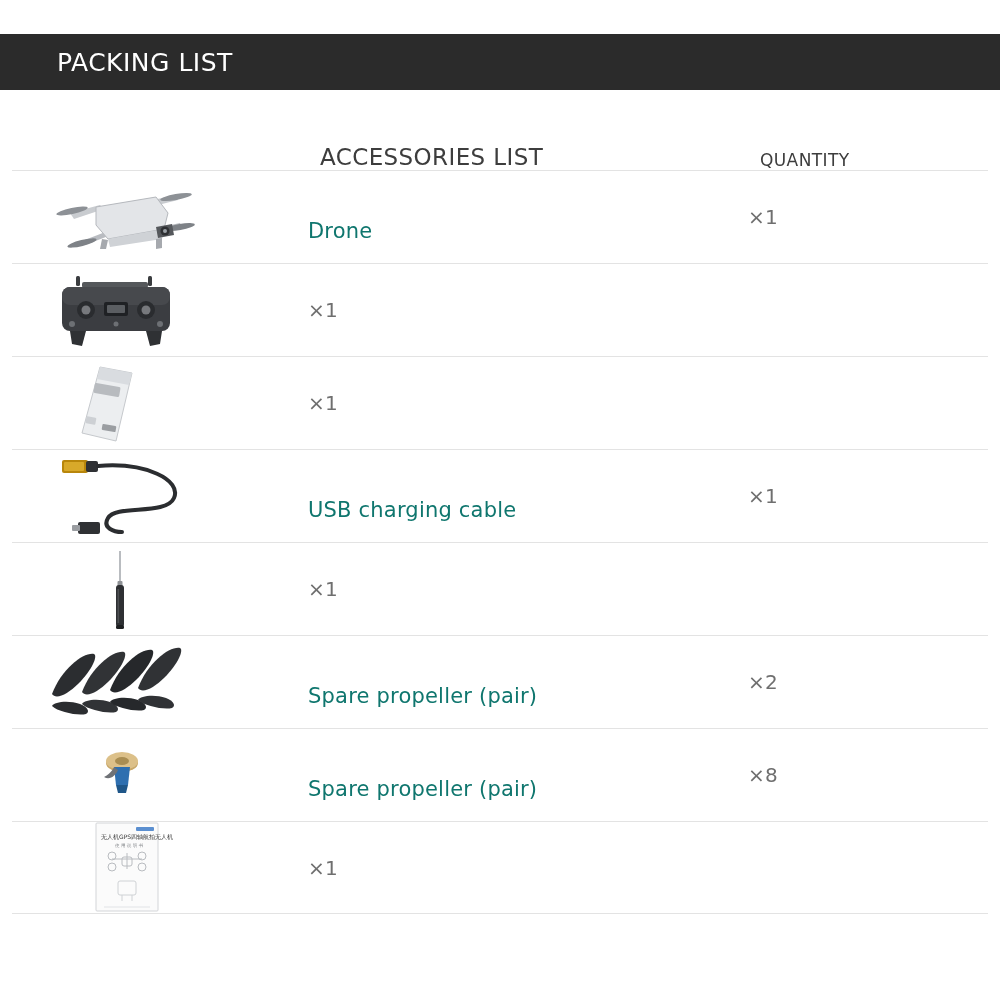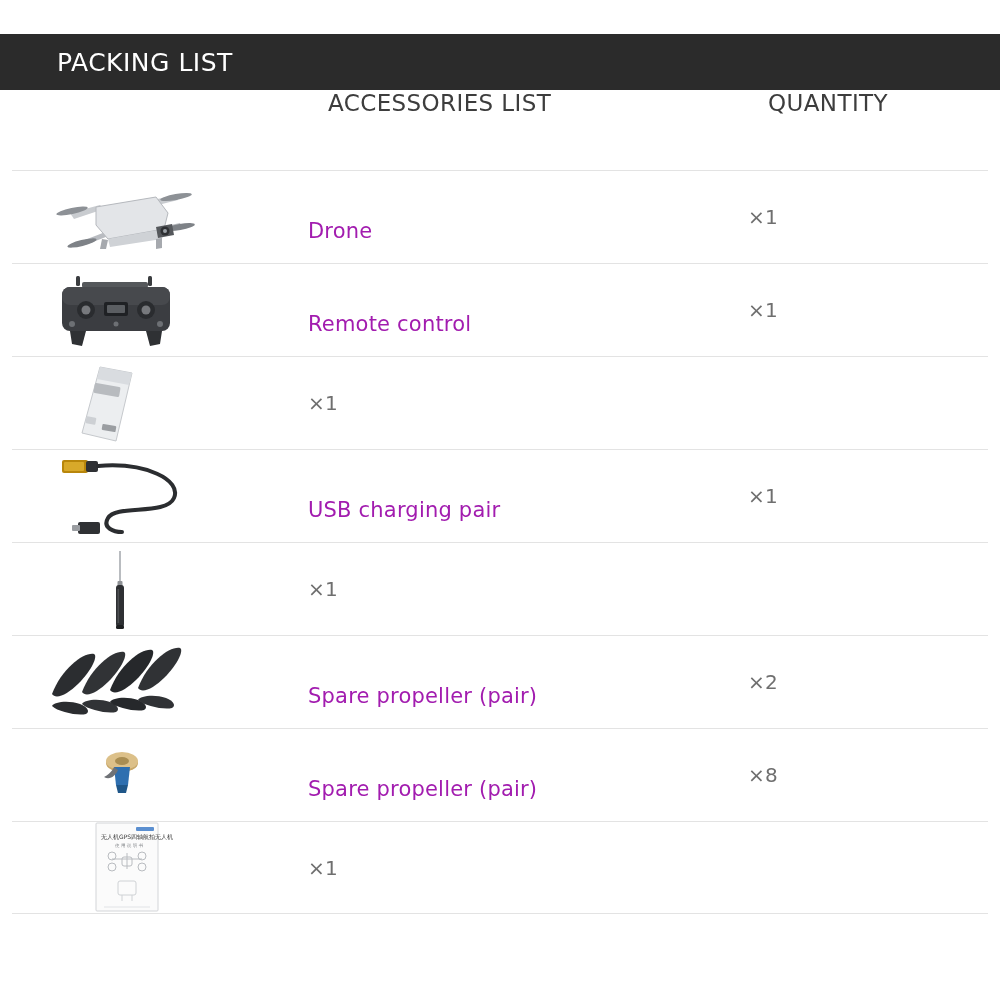--- a/index.html
+++ b/index.html
@@ -42,34 +42,34 @@
   }
   
   .table {
     position: absolute;
     left: 0;
     top: 90px;
     width: 1000px;
   }
   .col-head {
     display: flex;
-    align-items: flex-start;
+    align-items: flex-end;
     height: 80px;
-    padding-left: 20px;
+    padding-left: 12px;
     box-sizing: border-box;
   }
   .col-head .c-img { width: 308px; }
   .col-head .c-name {
     font-size: 23px;
     color: #3d3d3d;
     letter-spacing: 0.4px;
     width: 440px;
   }
   .col-head .c-qty {
-    font-size: 23px;
+    font-size: 17px;
     color: #3d3d3d;
     letter-spacing: 0.4px;
     text-align: left;
   }
   .row {
     display: flex;
     align-items: center;
     height: 93px;
     border-top: 1px solid #e3e3e3;
     margin: 0 12px;
@@ -79,21 +79,21 @@
   .cell-img {
     width: 296px;
     height: 93px;
     position: relative;
     flex: 0 0 296px;
   }
   .cell-name {
     width: 440px;
     flex: 0 0 440px;
     font-size: 21px;
-    color: #a21caf;
+    color: #0f766e;
     letter-spacing: 0.2px;
     margin-top: 28px;
   }
   .cell-qty {
     font-size: 20px;
     color: #6f6f6f;
     letter-spacing: 0.2px;
   }
   .thumb {
     position: absolute;
@@ -173,21 +173,20 @@
 
             <circle cx="16" cy="50" r="3" fill="#6d7074"></circle>
             <circle cx="104" cy="50" r="3" fill="#6d7074"></circle>
             <circle cx="60" cy="50" r="2.5" fill="#6d7074"></circle>
 
             <path d="M14 57 L30 57 L26 72 L16 70 Z" fill="#2f3134"></path>
             <path d="M90 57 L106 57 L104 70 L94 72 Z" fill="#2f3134"></path>
           </g>
         </svg>
       </div>
-      <div class="cell-name">Remote control</div>
       <div class="cell-qty">×1</div>
     </div>
 
     <div class="row">
       <div class="cell-img">
         <svg class="thumb" viewBox="0 0 296 93">
           <g transform="translate(60,8)">
             <path d="M28 2 L60 8 L44 76 L10 68 Z" fill="#eceef0" stroke="#c6c9cd" stroke-width="1"></path>
             <path d="M28 2 L60 8 L57 20 L25 14 Z" fill="#d9dce0"></path>
             <rect x="22" y="20" width="26" height="10" rx="1.5" fill="#b8bbbf" transform="rotate(10 35 25)"></rect>
@@ -208,21 +207,21 @@
             <rect x="8" y="6" width="20" height="9" rx="1" fill="#d8a92a"></rect>
             <rect x="30" y="5" width="12" height="11" rx="2" fill="#2f3134"></rect>
 
             <path d="M42 10 C 90 6, 126 24, 118 42 C 110 60, 60 48, 52 62 C 46 72, 58 76, 66 76" fill="none" stroke="#2b2d30" stroke-width="4" stroke-linecap="round"></path>
 
             <rect x="22" y="66" width="22" height="12" rx="2" fill="#2f3134"></rect>
             <rect x="16" y="69" width="8" height="6" rx="1" fill="#9a9da1"></rect>
           </g>
         </svg>
       </div>
-      <div class="cell-name">USB charging pair</div>
+      <div class="cell-name">USB charging cable</div>
       <div class="cell-qty">×1</div>
     </div>
 
     <div class="row">
       <div class="cell-img">
         <svg class="thumb" viewBox="0 0 296 93">
           <g transform="translate(96,8)">
             <rect x="11" y="0" width="2" height="34" fill="#b9bcc0"></rect>
             <rect x="9.5" y="30" width="5" height="6" rx="1" fill="#8e9195"></rect>
             <rect x="8" y="34" width="8" height="42" rx="3" fill="#2e3033"></rect>

